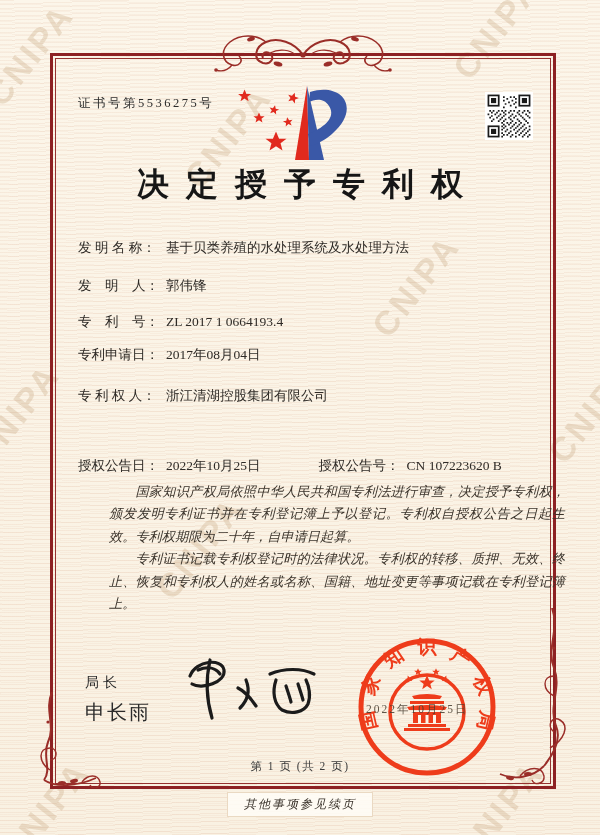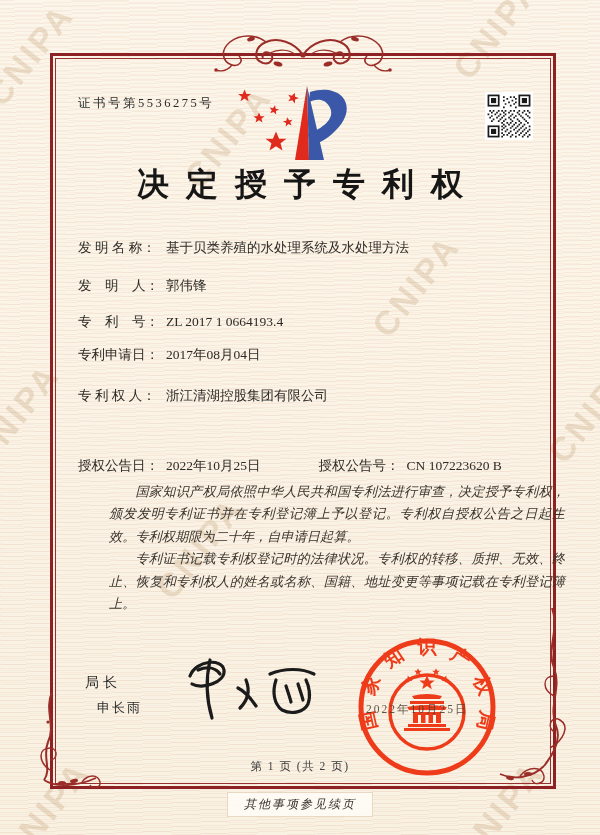--- a/index.html
+++ b/index.html
@@ -62,21 +62,21 @@
   
   .paras{
     position:absolute;left:74px;top:481px;width:456px;
     font-size:13.2px;line-height:22.4px;color:#3a332b;
     font-style:italic;
     margin-left:35px;
   }
   .paras p{margin:0;text-indent:2em;text-align:justify;}
   
   .post{position:absolute;left:85px;top:674px;font-size:14px;letter-spacing:4px;color:#2b2b2b;}
-  .post-name{position:absolute;left:97px;top:699px;font-size:13px;letter-spacing:2px;color:#2b2b2b;}
+  .post-name{position:absolute;left:85px;top:699px;font-size:20px;letter-spacing:2px;color:#2b2b2b;}
   .sig{position:absolute;left:172px;top:646px;width:155px;height:85px;}
   .sig path{stroke:#1b1b1b;stroke-width:3.2;fill:none;stroke-linecap:round;stroke-linejoin:round;}
   
   .seal{position:absolute;left:352px;top:632px;width:150px;height:150px;opacity:.95;}
   .seal-date{
     position:absolute;left:366px;top:702px;width:140px;
     font-size:11.5px;letter-spacing:2px;color:#443b2e;opacity:.85;
   }
   
   .page-num{

